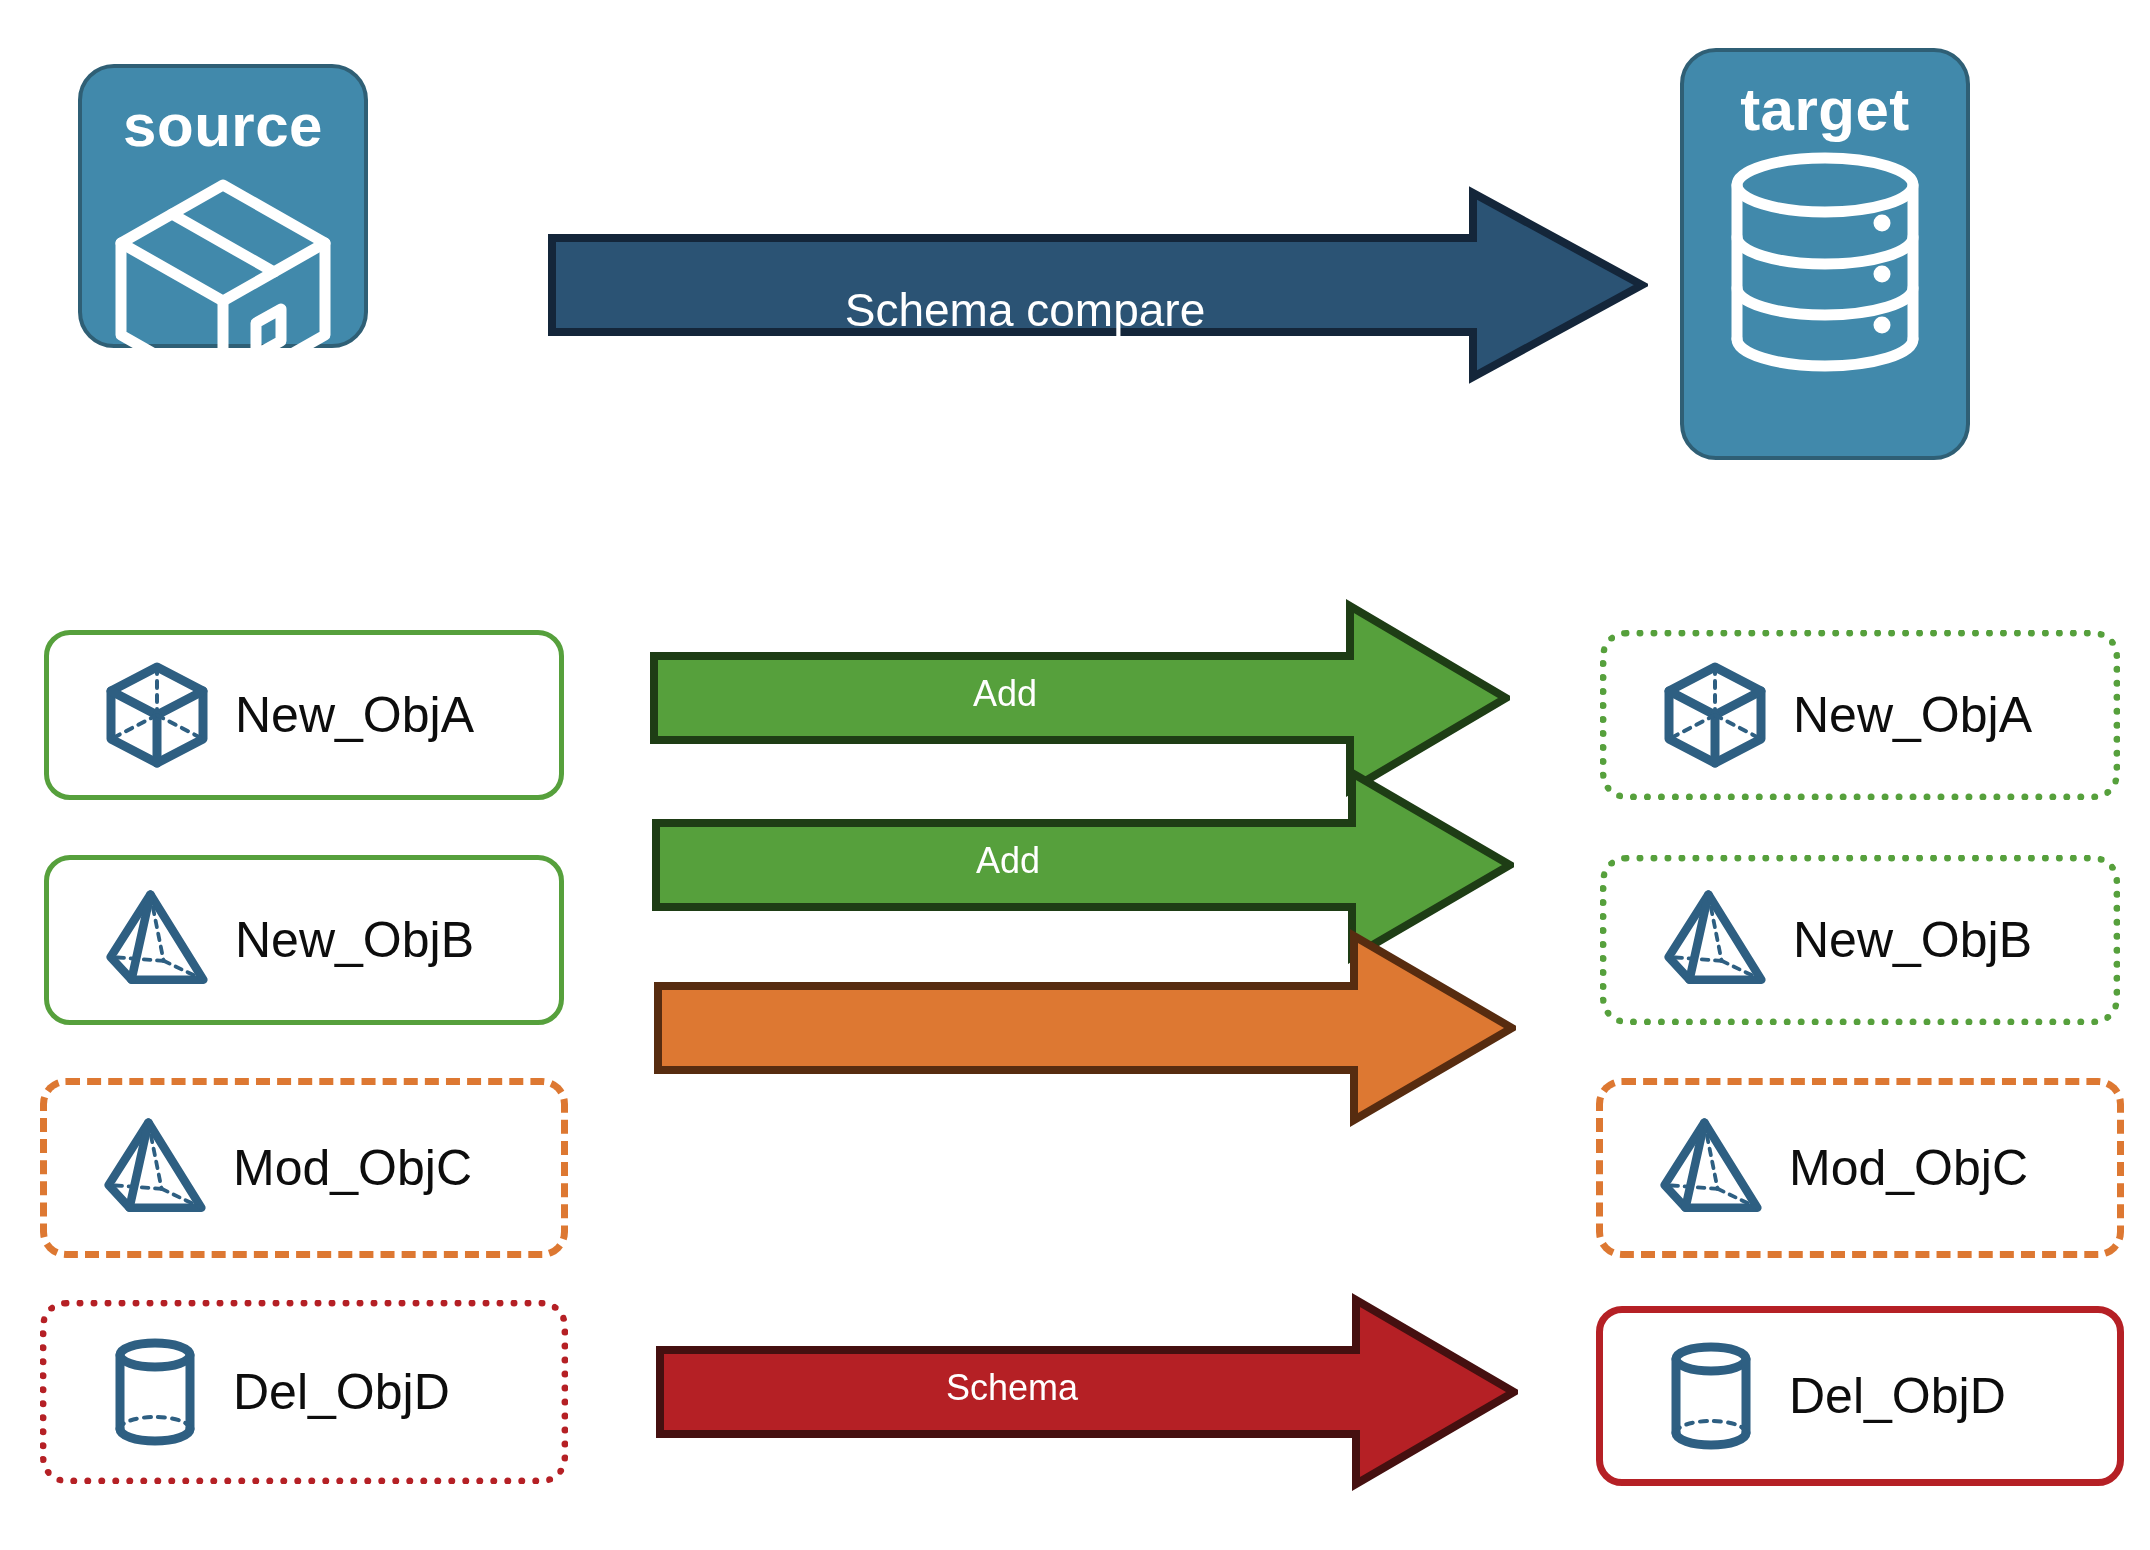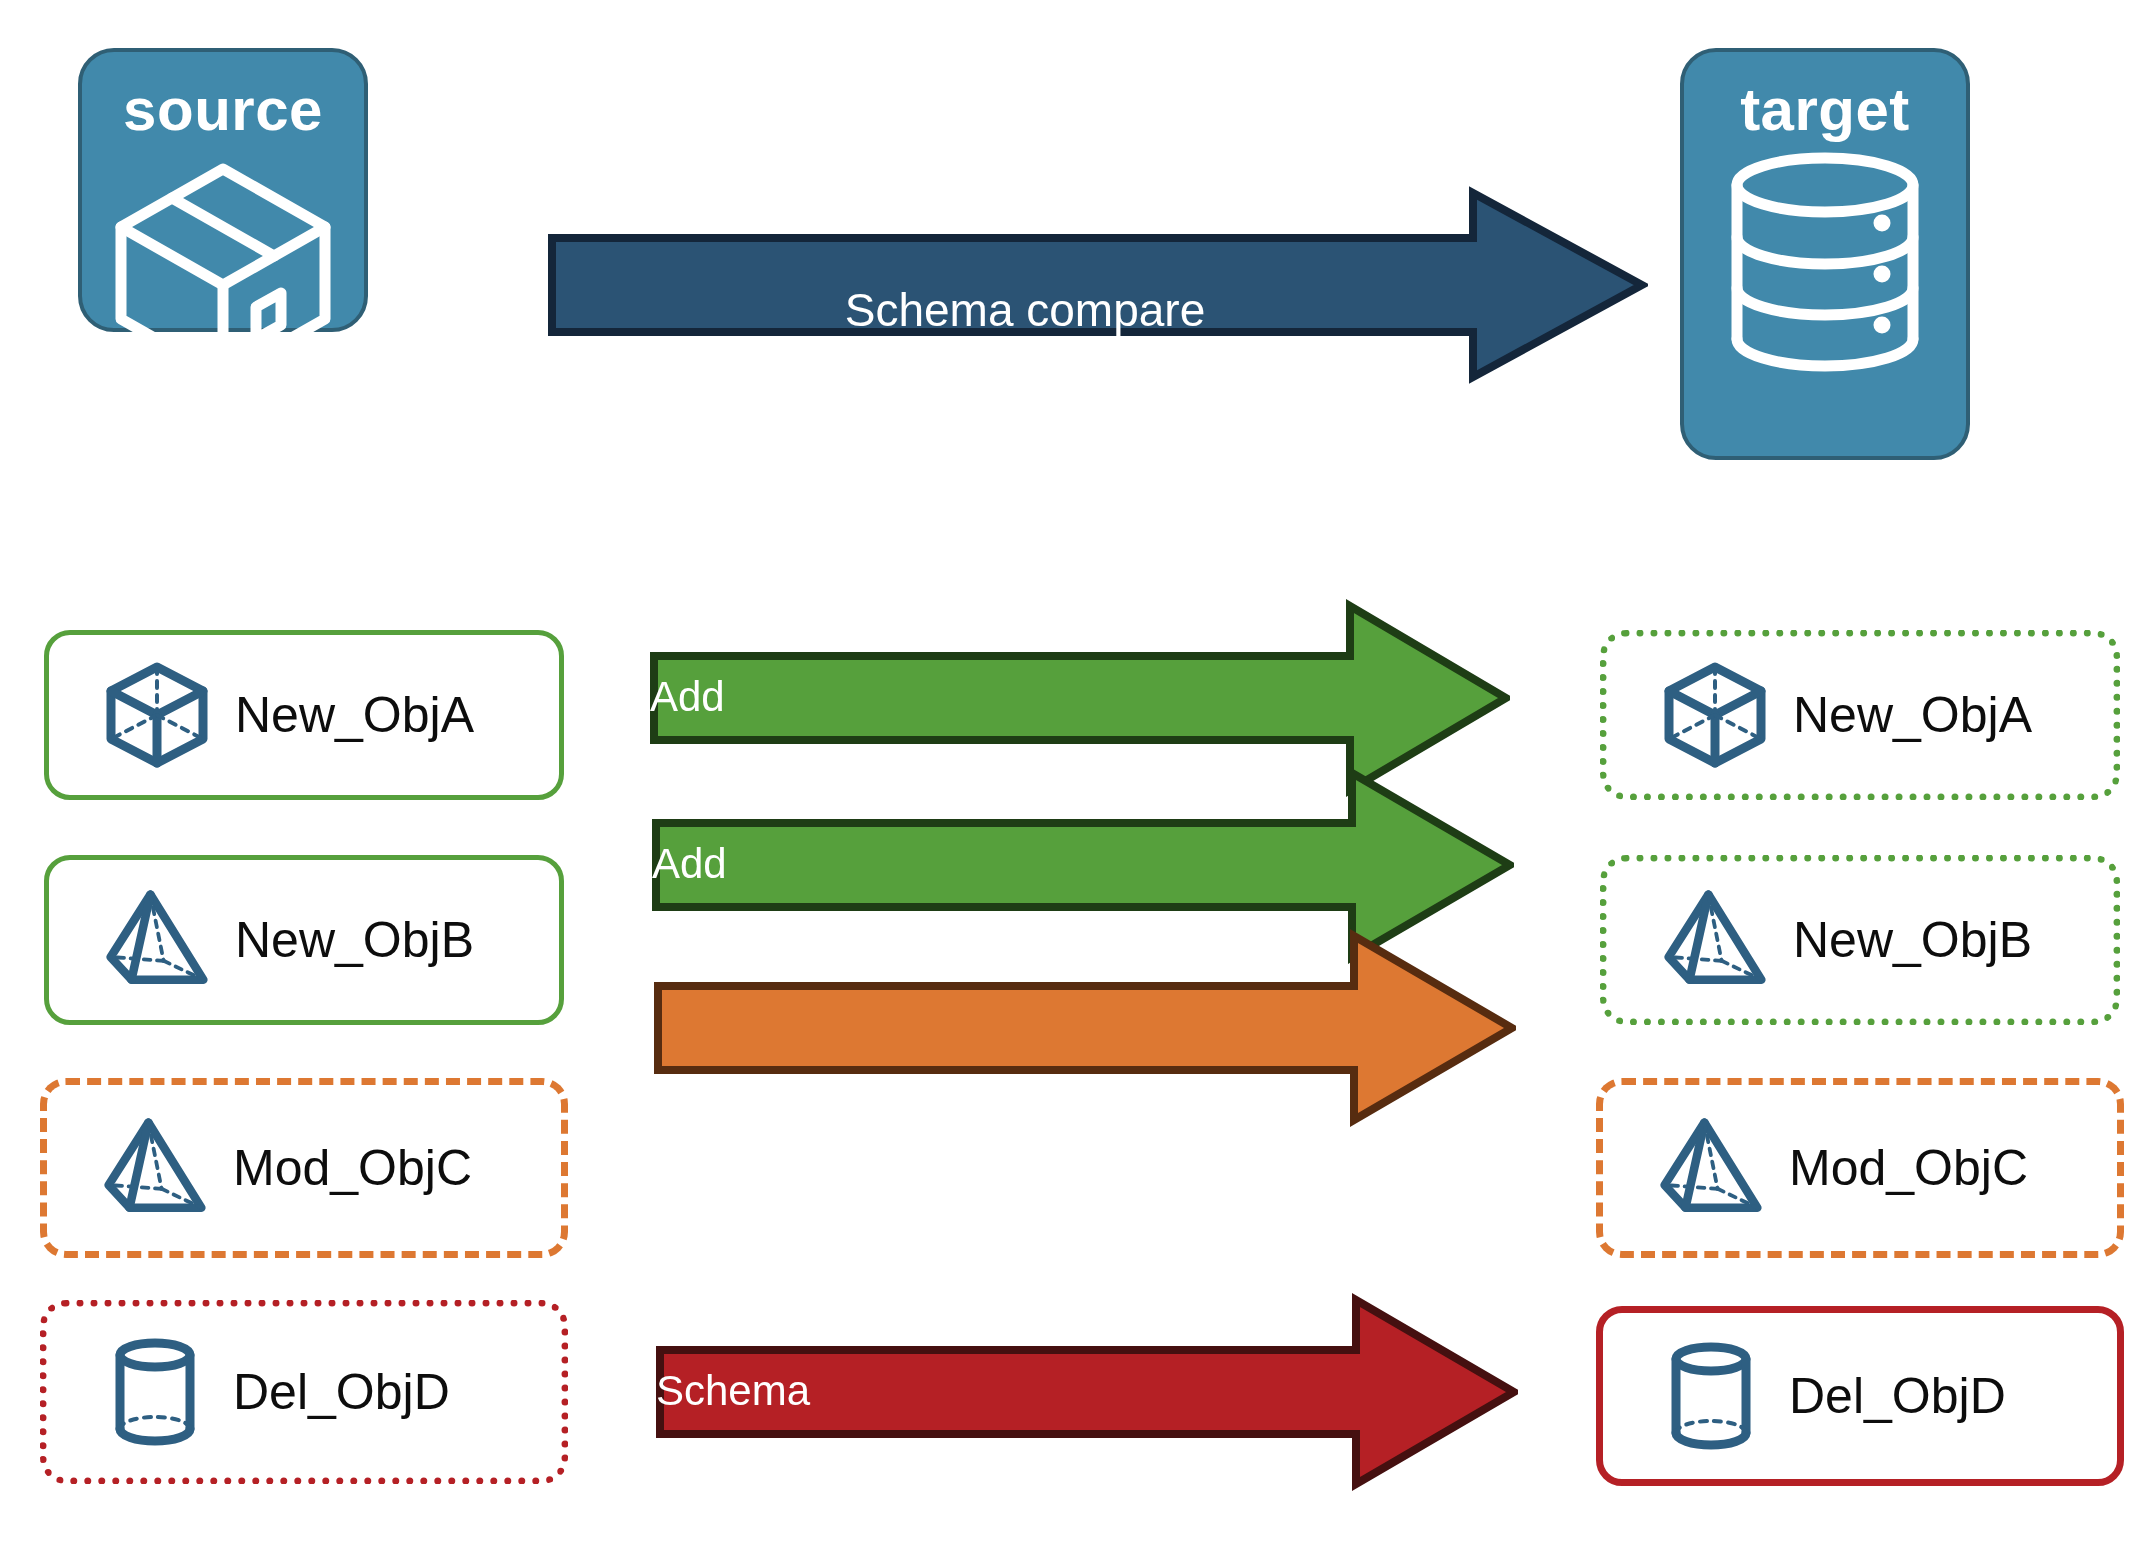--- a/index.html
+++ b/index.html
@@ -85,31 +85,31 @@
   .bs-dotted-red   { border: 7px dotted #b52025; }
   .bs-solid-red    { border: 7px solid #b52025; }
 
   
   .action-arrow {
     position: absolute;
   }
   .action-label {
     position: absolute;
     color: #ffffff;
-    font-size: 42px;
+    font-size: 36px;
     white-space: nowrap;
-    text-align: left;
+    text-align: center;
   }
 </style>
 </head>
 <body>
 
 <div id="canvas">
 
-  <div class="endpoint-card" style="left:78px; top:48px; width:290px; height:284px;">
+  <div class="endpoint-card" style="left:78px; top:64px; width:290px; height:284px;">
     <div class="endpoint-title">source</div>
     <div class="endpoint-glyph">
       <svg width="240" height="230" viewBox="0 0 240 230">
         <g fill="none" stroke="#ffffff" stroke-width="11" stroke-linejoin="round" stroke-linecap="round">
 
           <path d="M120 22 L222 80 L222 172 L120 230 L18 172 L18 80 Z"></path>
 
           <path d="M18 80 L120 138 L222 80"></path>
 
           <path d="M120 138 L120 230"></path>

